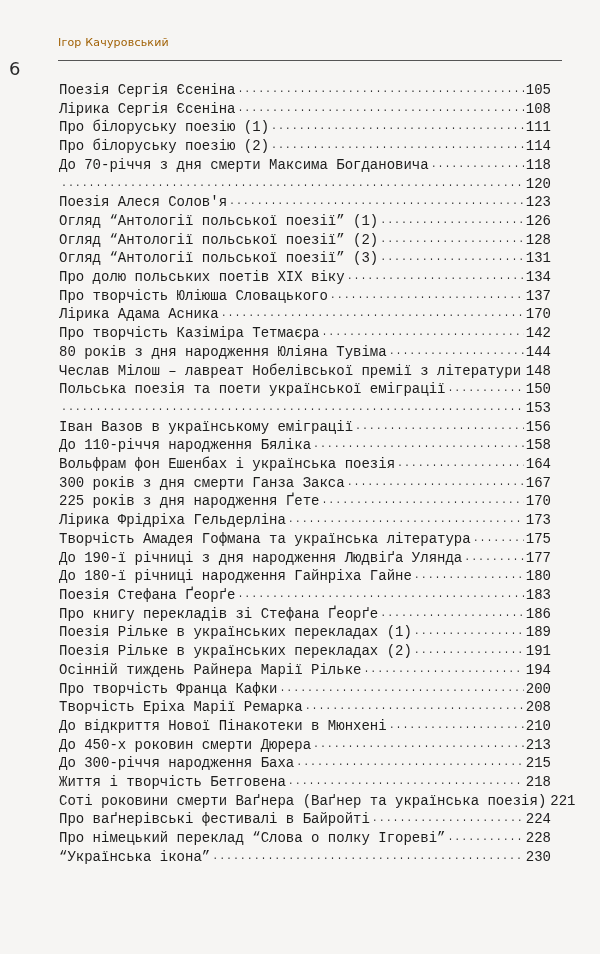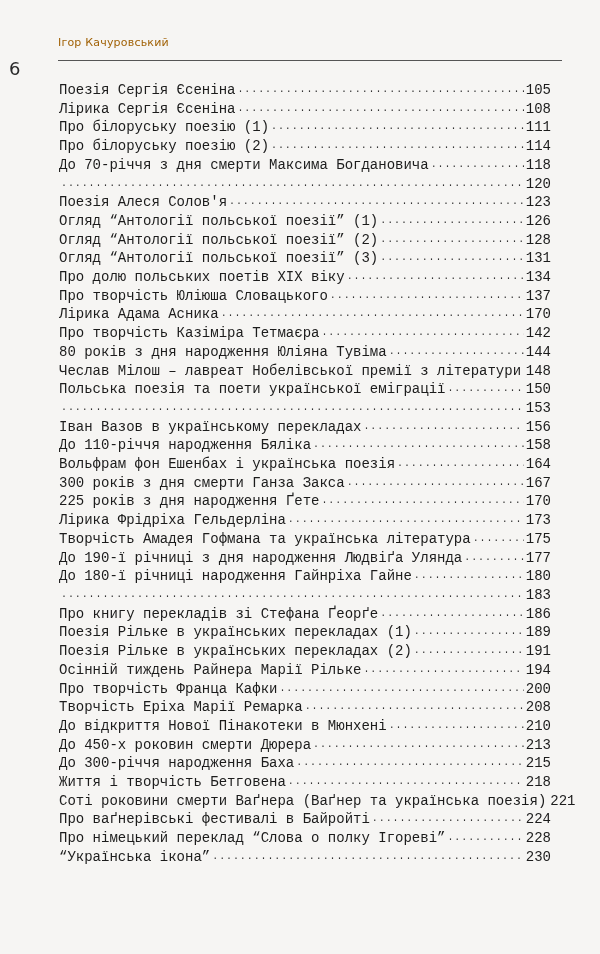--- a/index.html
+++ b/index.html
@@ -180,21 +180,21 @@
     <div class="toc-entry">
       <span class="title">Польська поезія та поети української еміграції</span>
       <span class="leader"></span>
       <span class="page">150</span>
     </div>
     <div class="toc-entry">
       <span class="leader"></span>
       <span class="page">153</span>
     </div>
     <div class="toc-entry">
-      <span class="title">Іван Вазов в українському перекладах</span>
+      <span class="title">Іван Вазов в українському еміграції</span>
       <span class="leader"></span>
       <span class="page">156</span>
     </div>
     <div class="toc-entry">
       <span class="title">До 110-річчя народження Бяліка</span>
       <span class="leader"></span>
       <span class="page">158</span>
     </div>
     <div class="toc-entry">
       <span class="title">Вольфрам фон Ешенбах і українська поезія</span>
@@ -225,20 +225,21 @@
       <span class="title">До 190-ї річниці з дня народження Людвіґа Улянда</span>
       <span class="leader"></span>
       <span class="page">177</span>
     </div>
     <div class="toc-entry">
       <span class="title">До 180-ї річниці народження Гайнріха Гайне</span>
       <span class="leader"></span>
       <span class="page">180</span>
     </div>
     <div class="toc-entry">
+      <span class="title">Поезія Стефана Ґеорґе</span>
       <span class="leader"></span>
       <span class="page">183</span>
     </div>
     <div class="toc-entry">
       <span class="title">Про книгу перекладів зі Стефана Ґеорґе</span>
       <span class="leader"></span>
       <span class="page">186</span>
     </div>
     <div class="toc-entry">
       <span class="title">Поезія Рільке в українських перекладах (1)</span>

